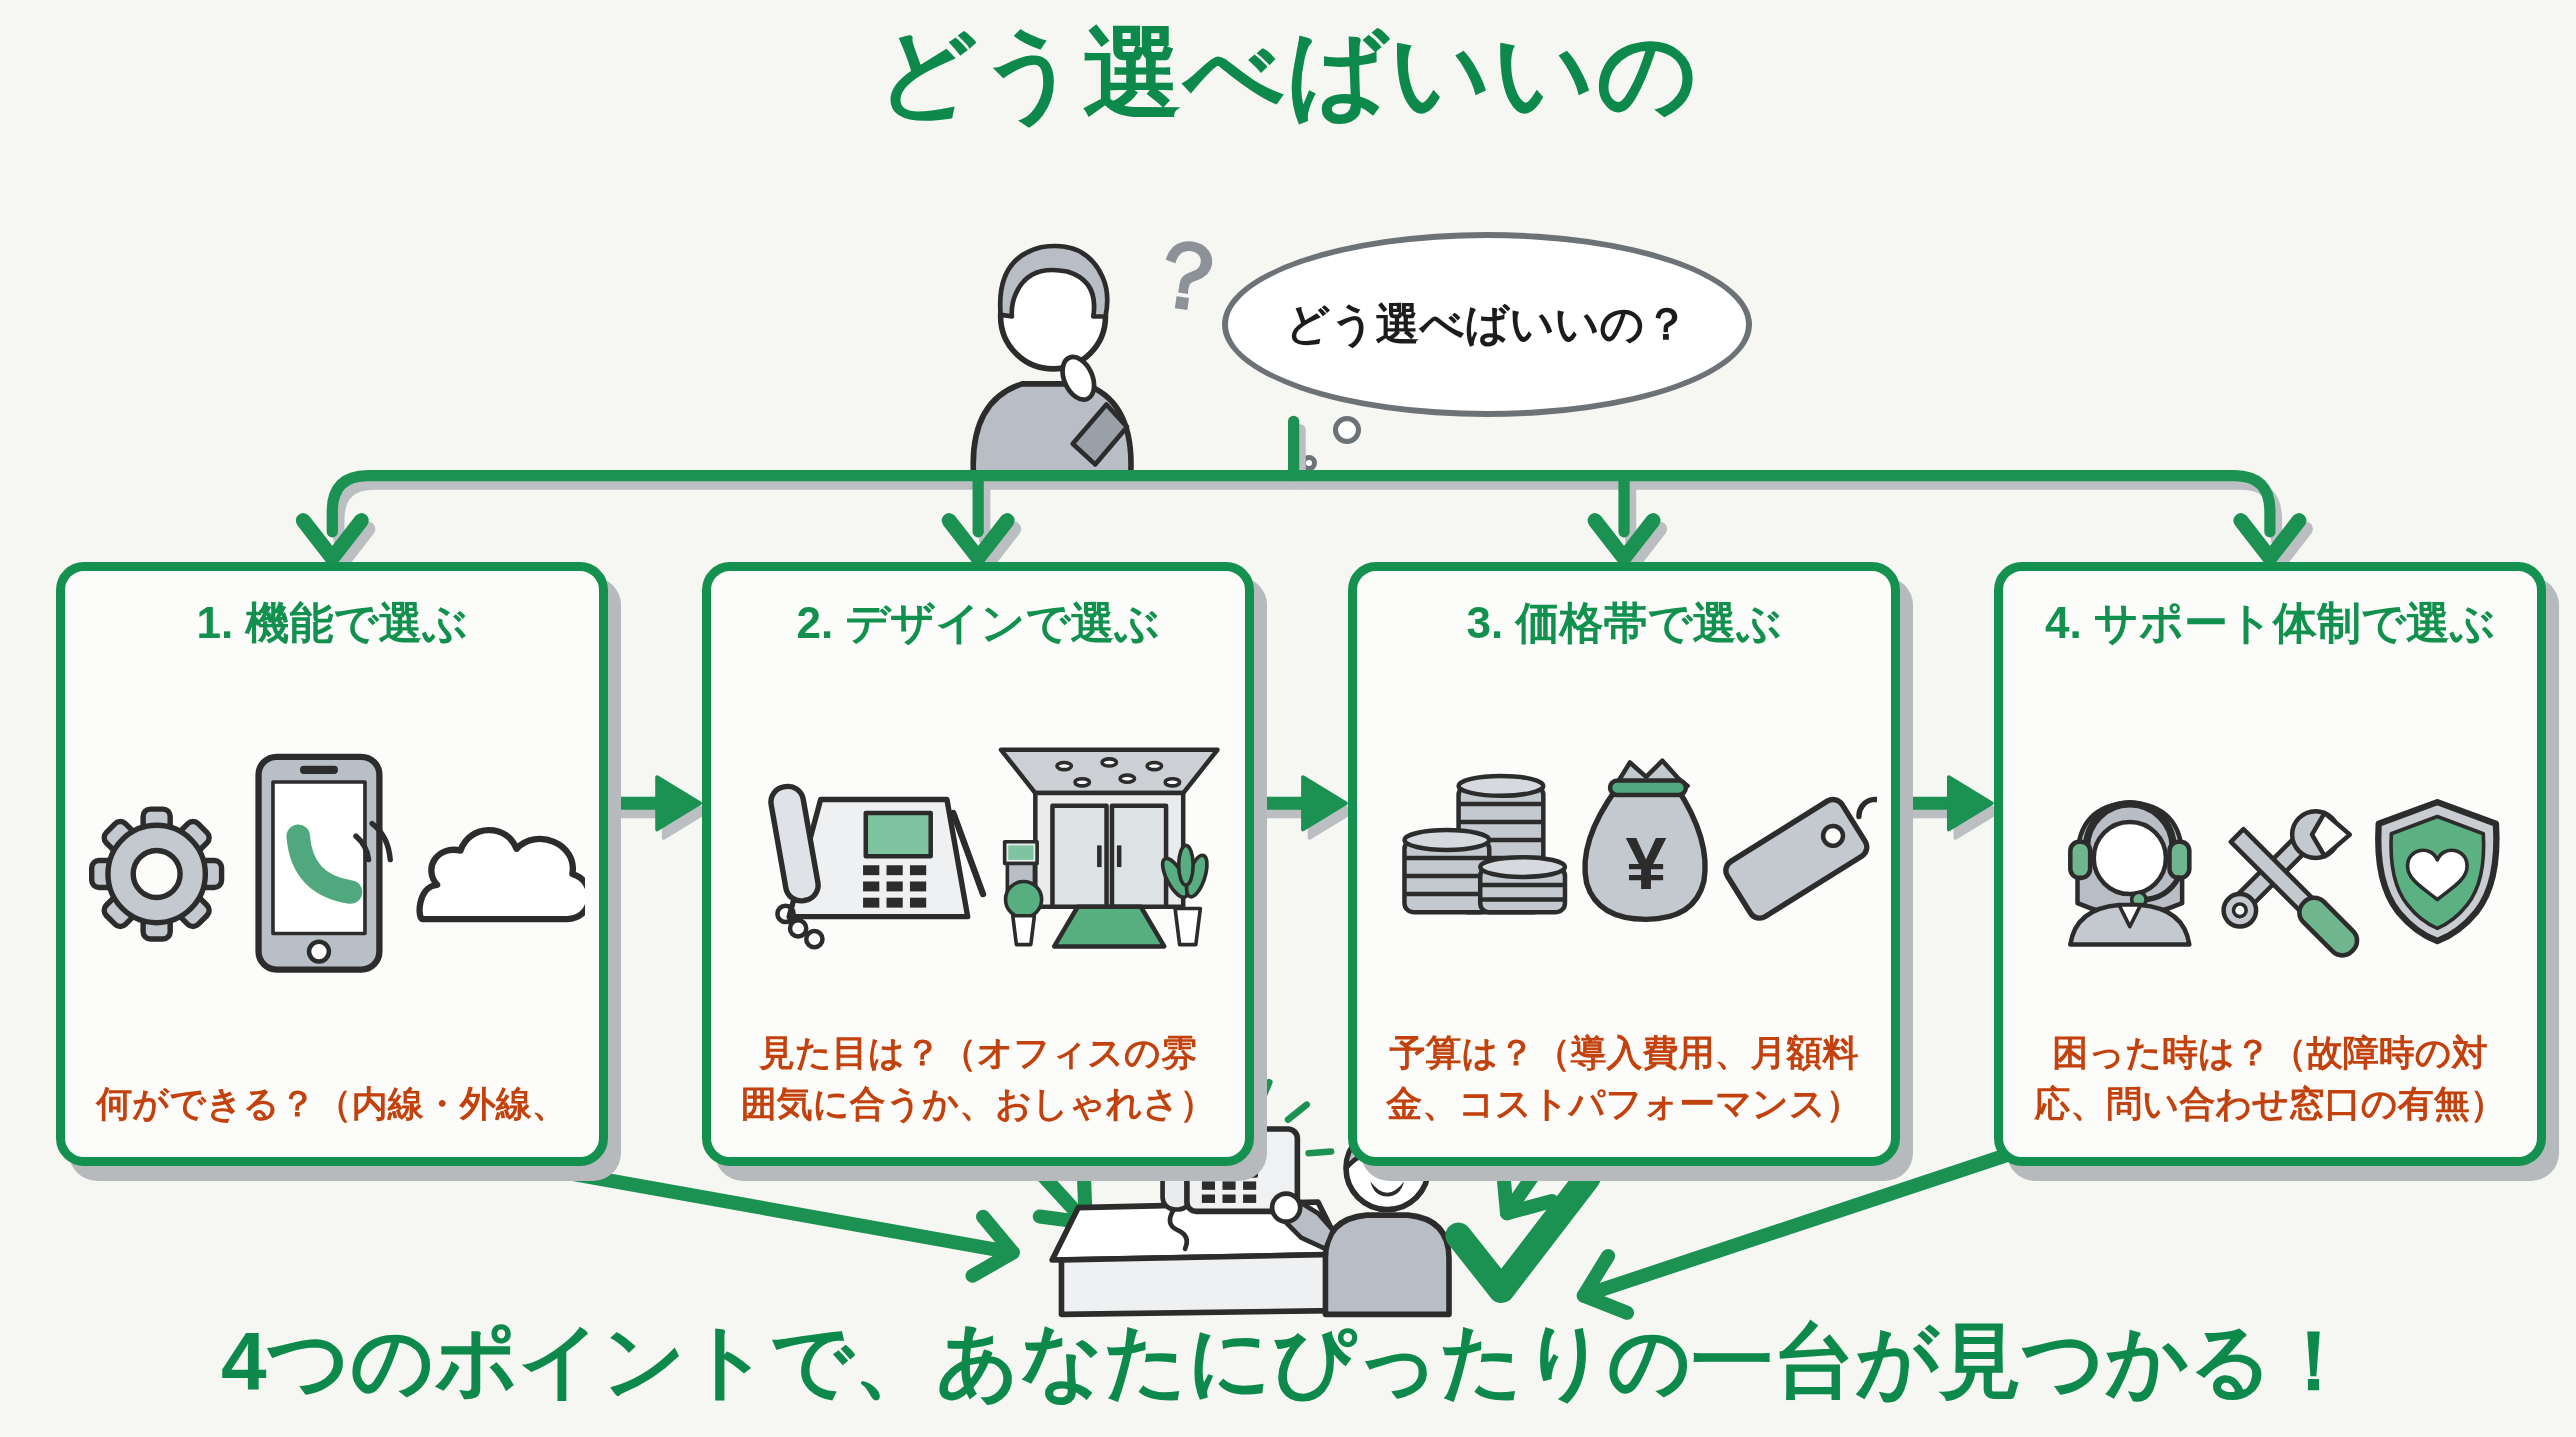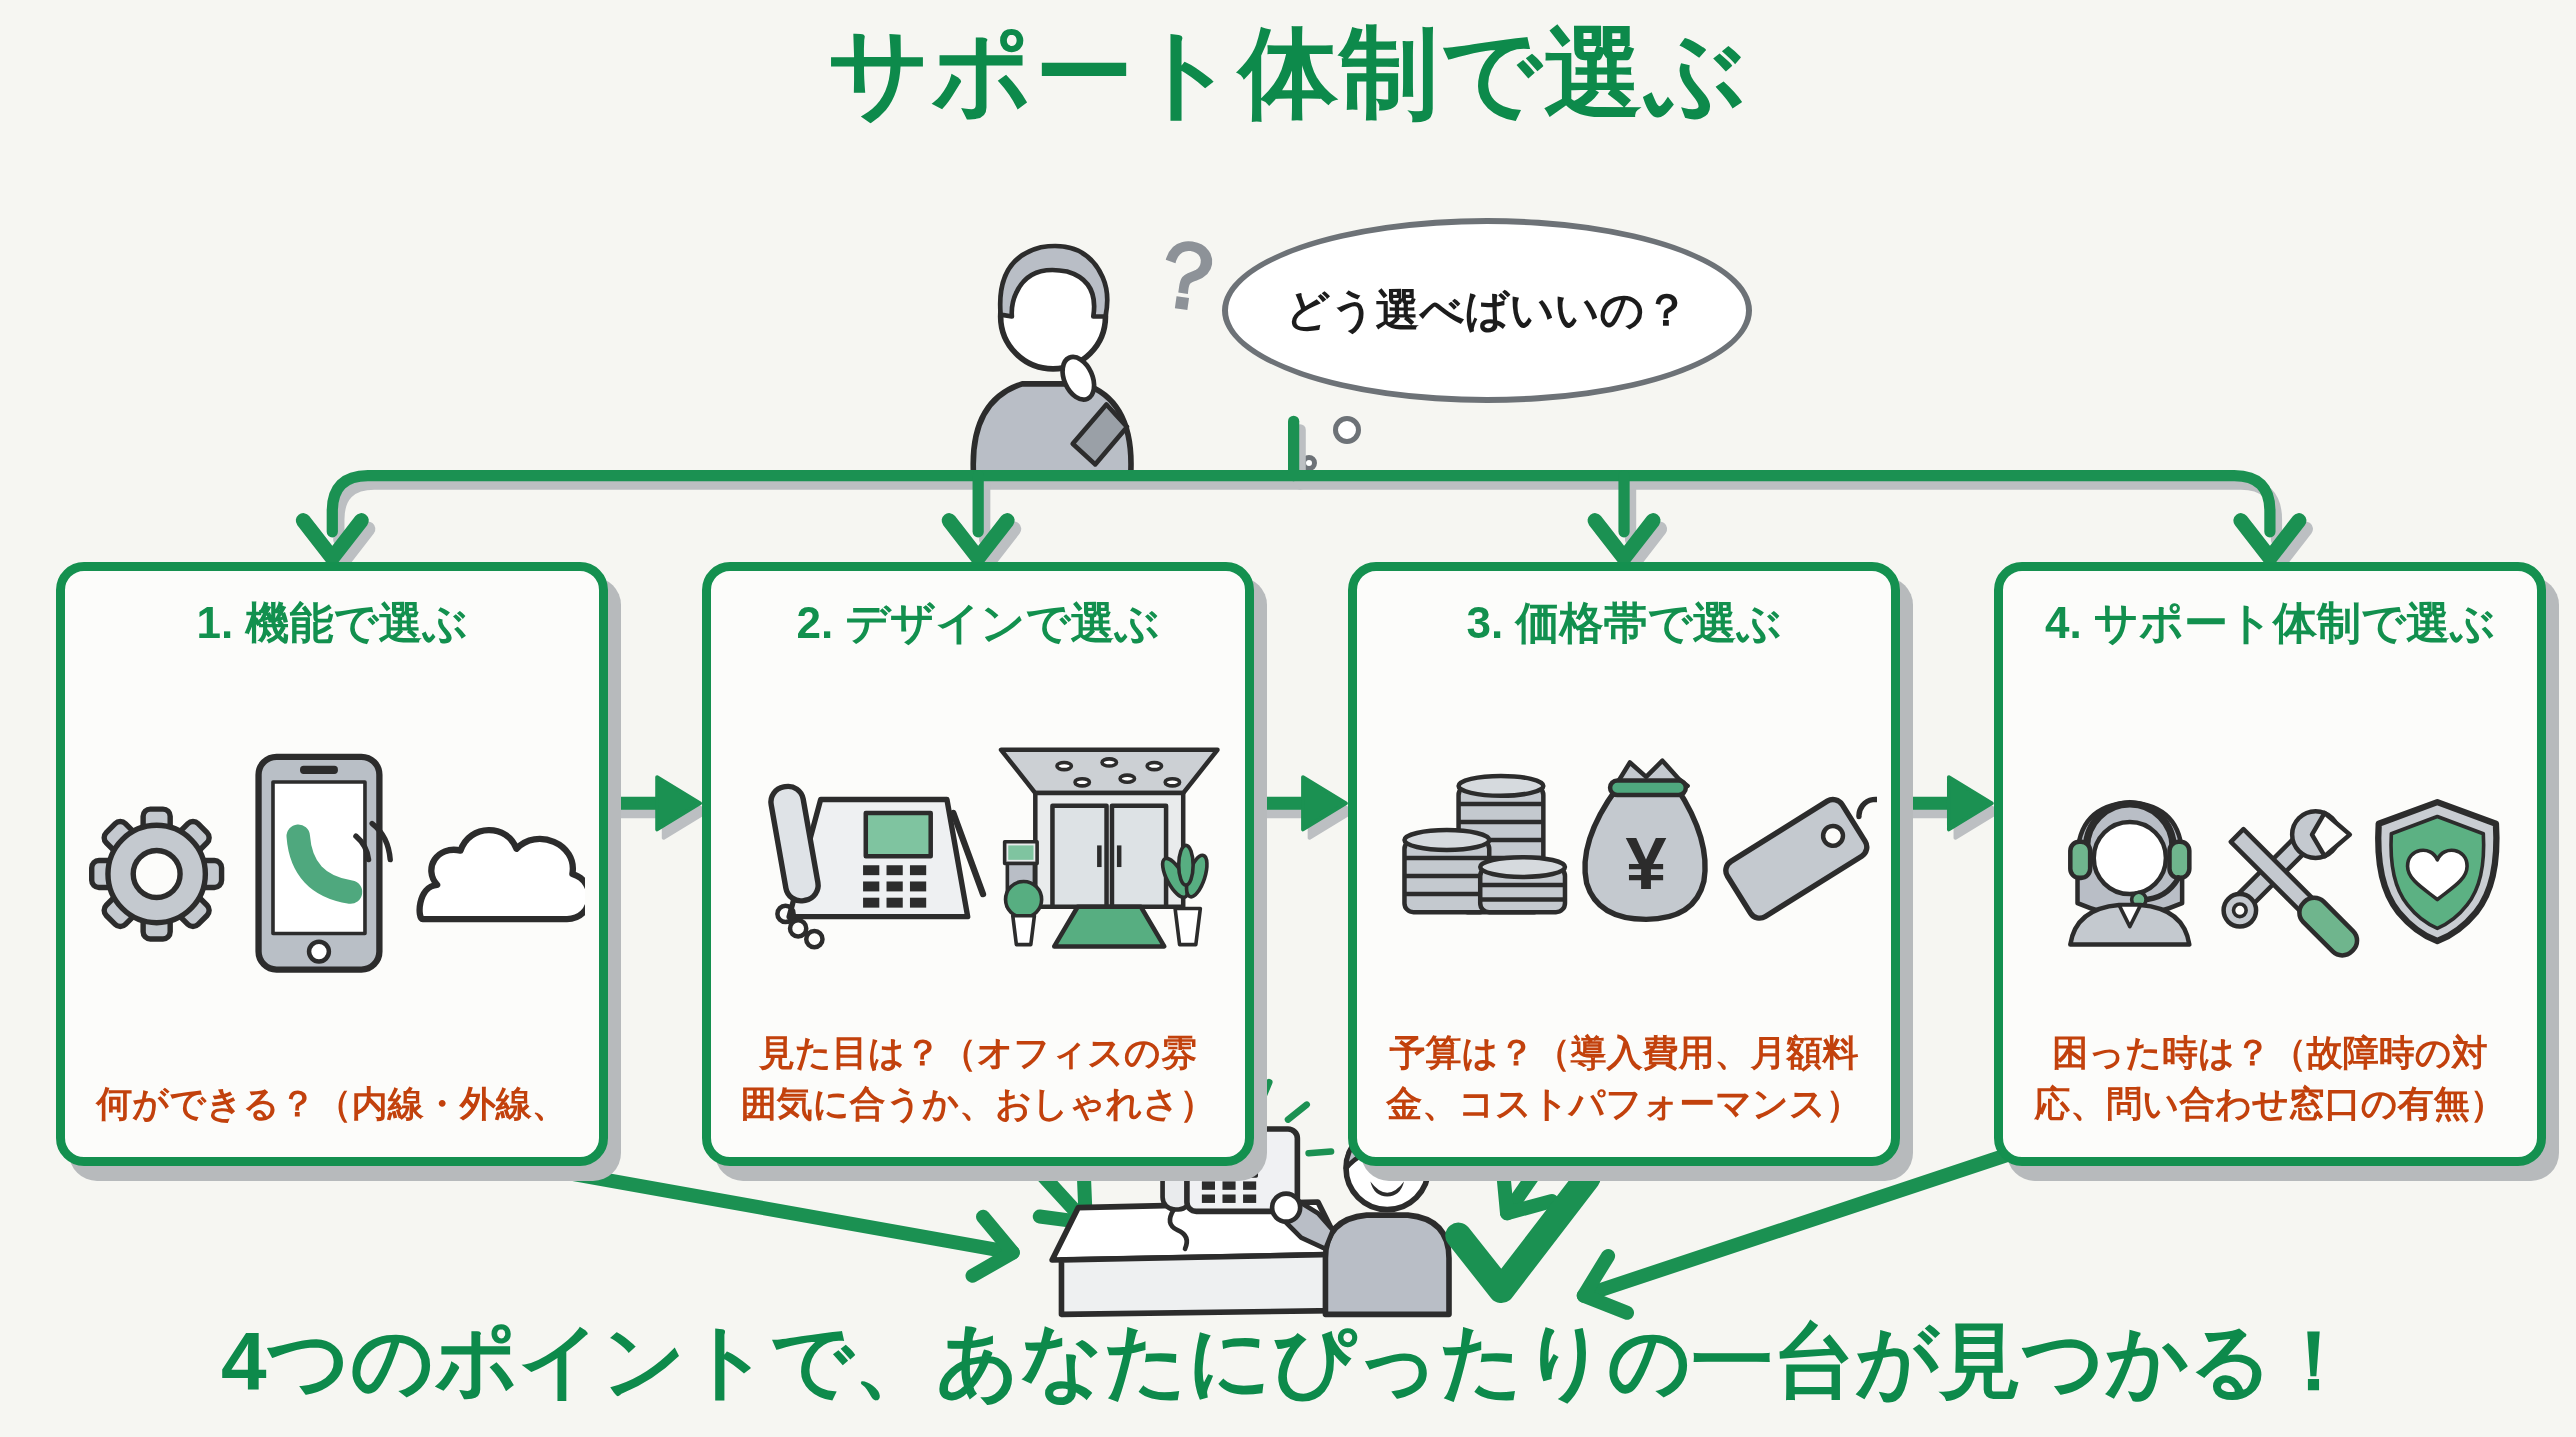--- a/index.html
+++ b/index.html
@@ -9,21 +9,21 @@
   }
   .title{
     position:absolute;top:7.5px;left:0;width:100%;text-align:center;
     font-size:99px;font-weight:900;color:#0d8a4b;letter-spacing:1.9px;
   }
   .qmark{
     position:absolute;left:1140px;top:213px;font-size:94px;font-weight:900;
     color:#8d9298;transform:rotate(8deg);
   }
   .bubble{
-    position:absolute;left:1222px;top:218px;width:530px;height:185px;
+    position:absolute;left:1222px;top:232px;width:530px;height:185px;
     border:6.6px solid #6d7277;border-radius:50%;background:#ffffff;
     display:flex;align-items:center;justify-content:center;box-sizing:border-box;
   }
   .bubble-text{font-size:44px;font-weight:800;color:#1c1c1c;}
   .dot{position:absolute;border:5.6px solid #6d7277;background:#fff;border-radius:50%;box-sizing:border-box;}
   .dot1{left:1333px;top:416px;width:28px;height:28px;}
   .dot2{left:1301px;top:455px;width:16px;height:16px;}
 
   .overlay{position:absolute;left:0;top:0;width:2576px;height:1438px;}
   .conn-shadow{color:#bcbfc2;stroke:#bcbfc2;}
@@ -50,21 +50,21 @@
   .ol4{stroke:#2c2c2c;stroke-width:4;stroke-linejoin:round;stroke-linecap:round;}
   .ol5{stroke:#2c2c2c;stroke-width:5;stroke-linejoin:round;stroke-linecap:round;}
   .ol6{stroke:#2c2c2c;stroke-width:6;stroke-linejoin:round;stroke-linecap:round;}
   .ol7{stroke:#2c2c2c;stroke-width:7;stroke-linejoin:round;stroke-linecap:round;}
 </style>
 </head>
 <body>
 
 <div class="canvas">
 
-  <div class="title">サポート体制で選ぶ</div>
+  <div class="title">どう選べばいいの</div>
 
   <div class="qmark">？</div>
 
   <div class="bubble">
     <span class="bubble-text">どう選べばいいの？</span>
   </div>
   <div class="dot dot1"></div>
   <div class="dot dot2"></div>
 
   <svg class="overlay" viewBox="0 0 2752 1536">

